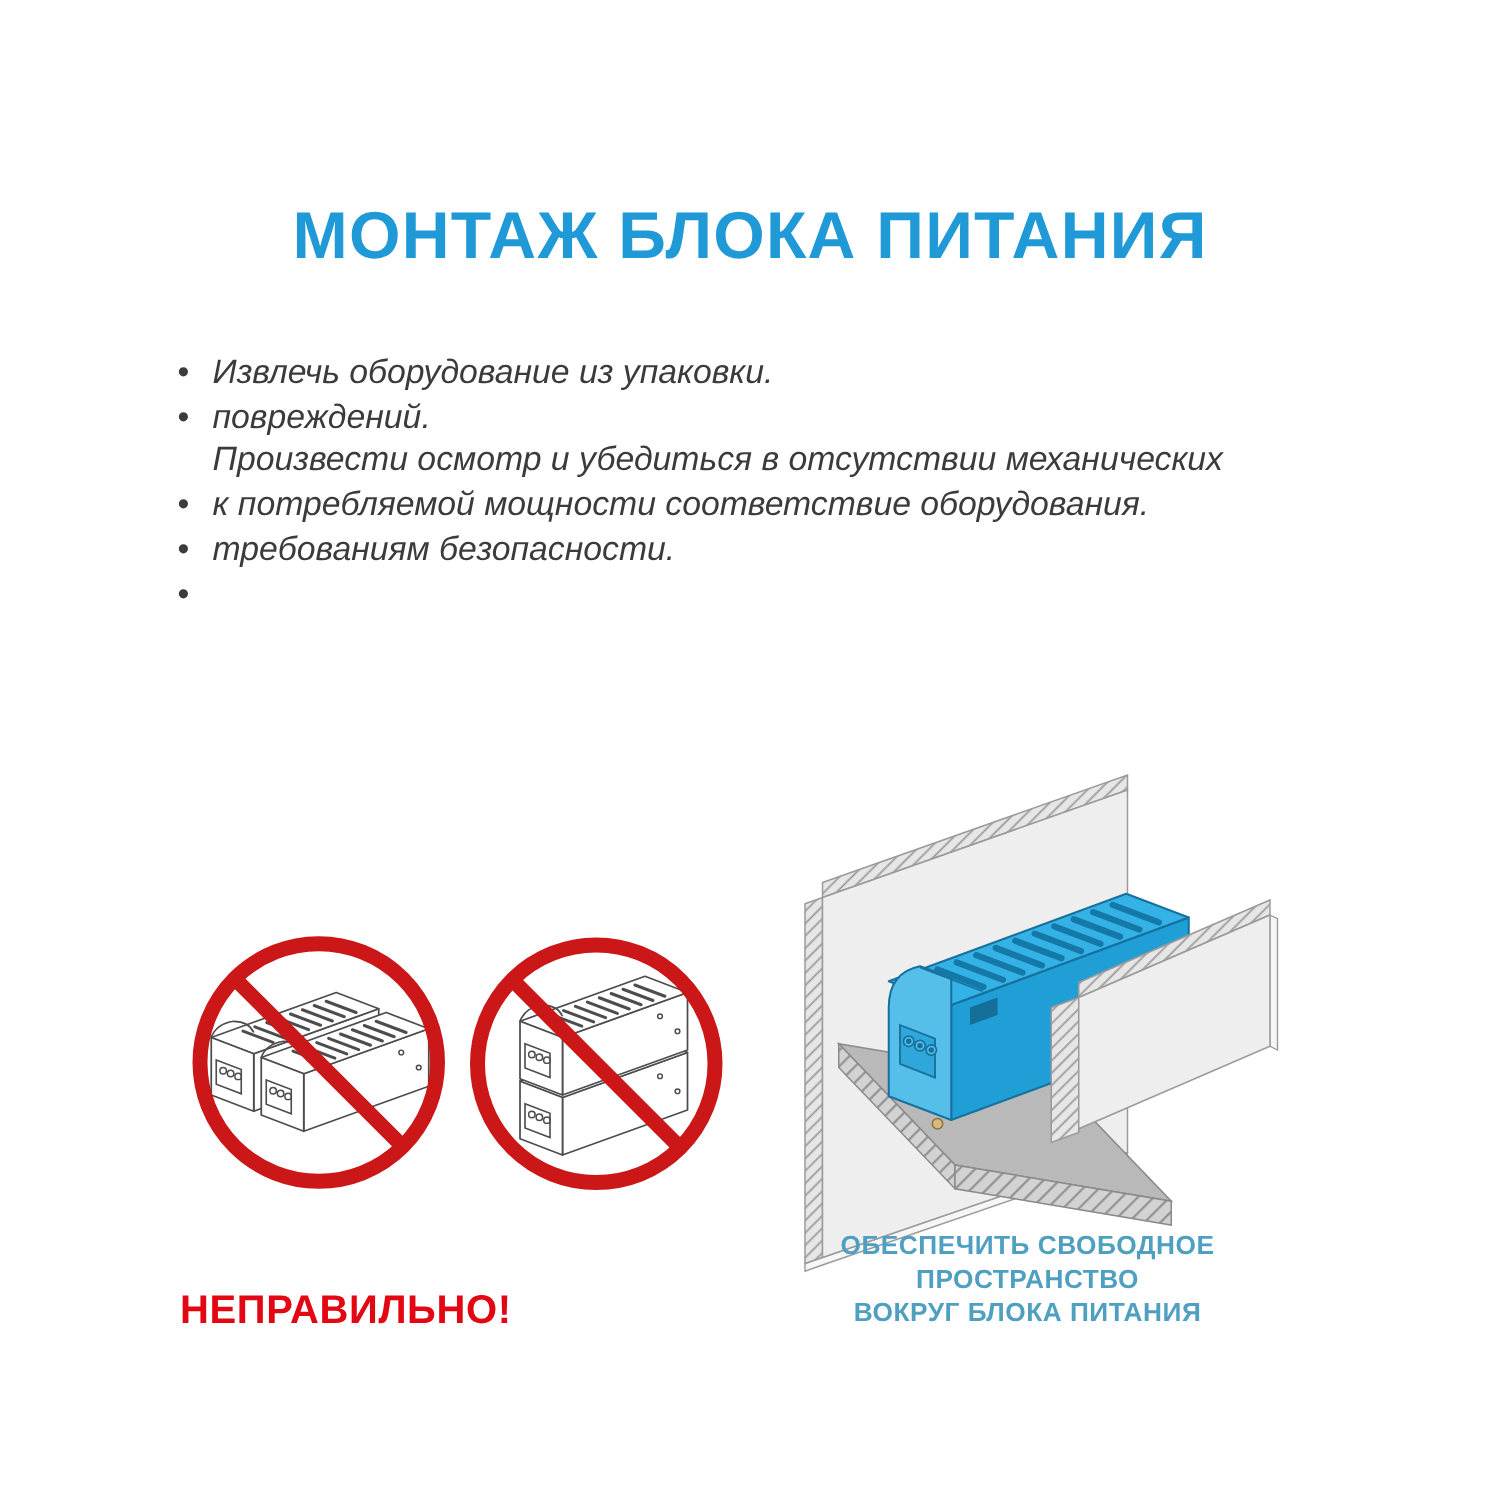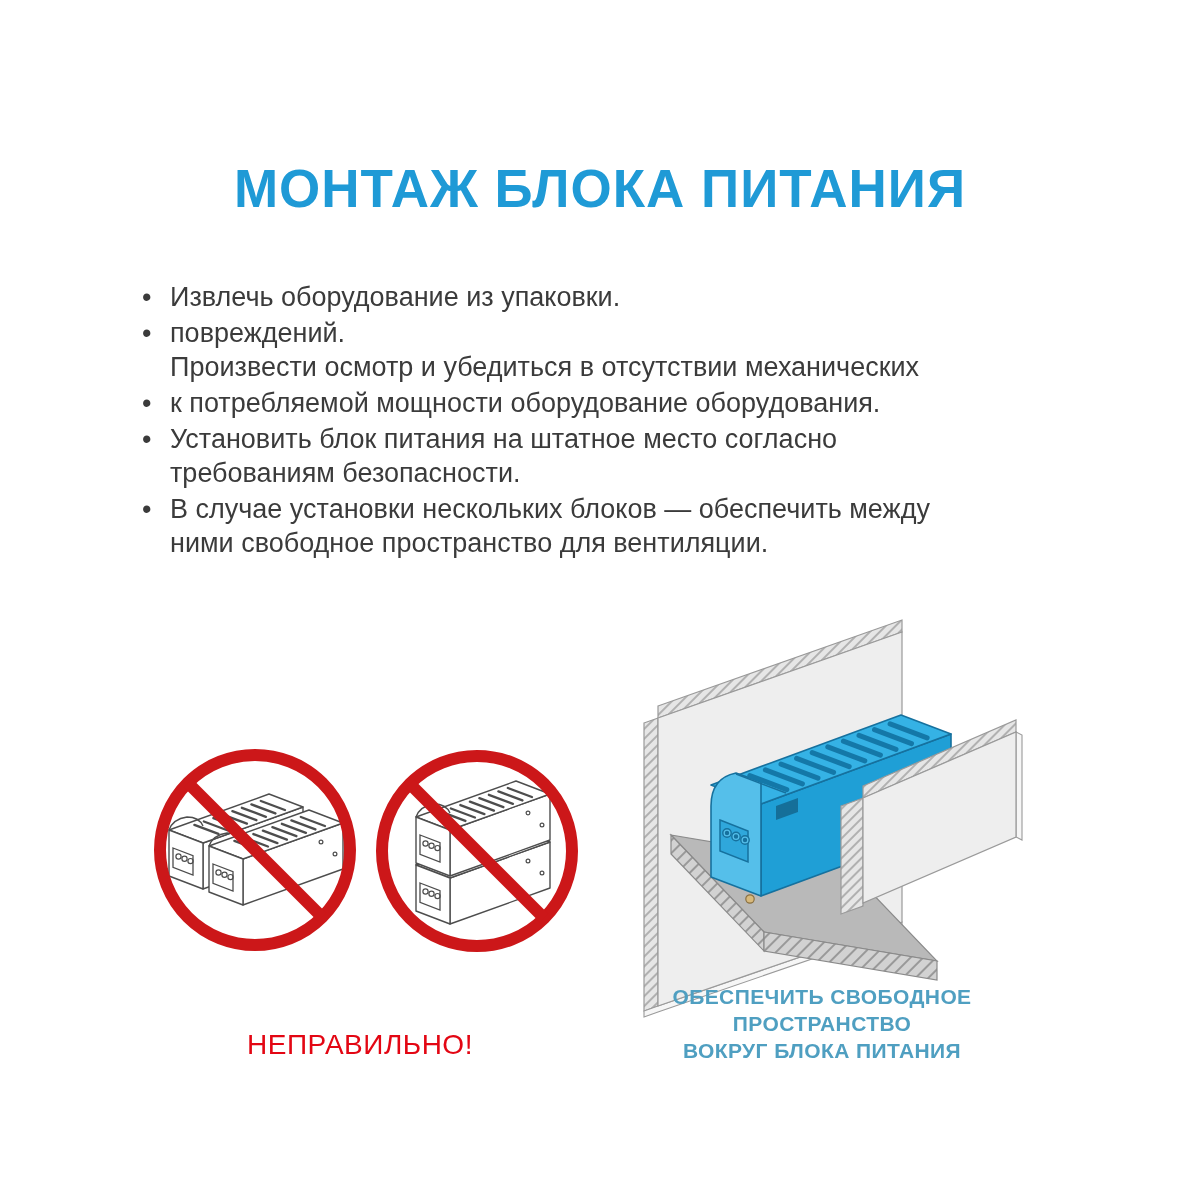--- a/index.html
+++ b/index.html
@@ -11,26 +11,26 @@
     position:absolute;left:0;top:158px;width:1200px;text-align:center;
     font-size:53px;font-weight:bold;letter-spacing:1px;
     color:var(--title-blue,#1f9ad6);
   }
   .instruction-list{
     position:absolute;left:142px;top:280px;width:930px;
     color:var(--body-text,#3b3b3b);font-size:27px;line-height:34px;
   }
   .instruction-item{display:flex;margin-bottom:2px;}
   .bullet{width:28px;flex:0 0 28px;font-size:27px;line-height:34px;}
-  .itext .line{display:block;white-space:nowrap;}
+  .itext .line{display:block;white-space:nowrap;font-style:italic;}
   .fig{position:absolute;}
   .fig svg{display:block;}
   .wrong-label{
-    position:absolute;left:144px;top:1029px;width:432px;text-align:center;
-    font-size:28px;font-weight:normal;letter-spacing:.5px;
+    position:absolute;left:144px;top:1029px;width:432px;text-align:left;
+    font-size:32px;font-weight:bold;letter-spacing:.5px;
     color:var(--alert-red,#e30613);
   }
   .clearance-caption{
     position:absolute;left:587px;top:983px;width:470px;text-align:center;
     font-size:21px;line-height:27px;font-weight:bold;letter-spacing:.4px;
     color:var(--caption-blue,#4f9fc1);
   }
   .clearance-caption .line{display:block;}
 </style>
 </head>
@@ -50,36 +50,31 @@
     <div class="instruction-item">
       <span class="bullet">•</span>
       <span class="itext">
           <span class="line">повреждений.</span>
           <span class="line">Произвести осмотр и убедиться в отсутствии механических</span>
         </span>
     </div>
     <div class="instruction-item">
       <span class="bullet">•</span>
       <span class="itext">
-          <span class="line">к потребляемой мощности оборудование оборудования.</span>
-        </span>
-    </div>
-    <div class="instruction-item">
-      <span class="bullet">•</span>
-      <span class="itext">
-          <span class="line">Установить блок питания на штатное место согласно</span>
+          <span class="line">к потребляемой мощности соответствие оборудования.</span>
+        </span>
+    </div>
+    <div class="instruction-item">
+      <span class="bullet">•</span>
+      <span class="itext">
           <span class="line">требованиям безопасности.</span>
         </span>
     </div>
     <div class="instruction-item">
       <span class="bullet">•</span>
-      <span class="itext">
-          <span class="line">В случае установки нескольких блоков — обеспечить между</span>
-          <span class="line">ними свободное пространство для вентиляции.</span>
-        </span>
     </div>
   </div>
 
   <div class="fig" style="left:149px;top:744px;">
     <svg width="212" height="216" viewBox="0 0 212 216">
       <defs>
         <g id="psu1">
           <polygon points="46,61 146,25 146,71 46,107" fill="#ffffff" stroke="#4d4d4d" stroke-width="1.4" stroke-linejoin="round"></polygon>
           <polygon points="12,48 112,12 146,25 46,61" fill="#ffffff" stroke="#4d4d4d" stroke-width="1.4" stroke-linejoin="round"></polygon>
           <polygon points="12,48 46,61 46,107 12,94" fill="#ffffff" stroke="#4d4d4d" stroke-width="1.4" stroke-linejoin="round"></polygon>

